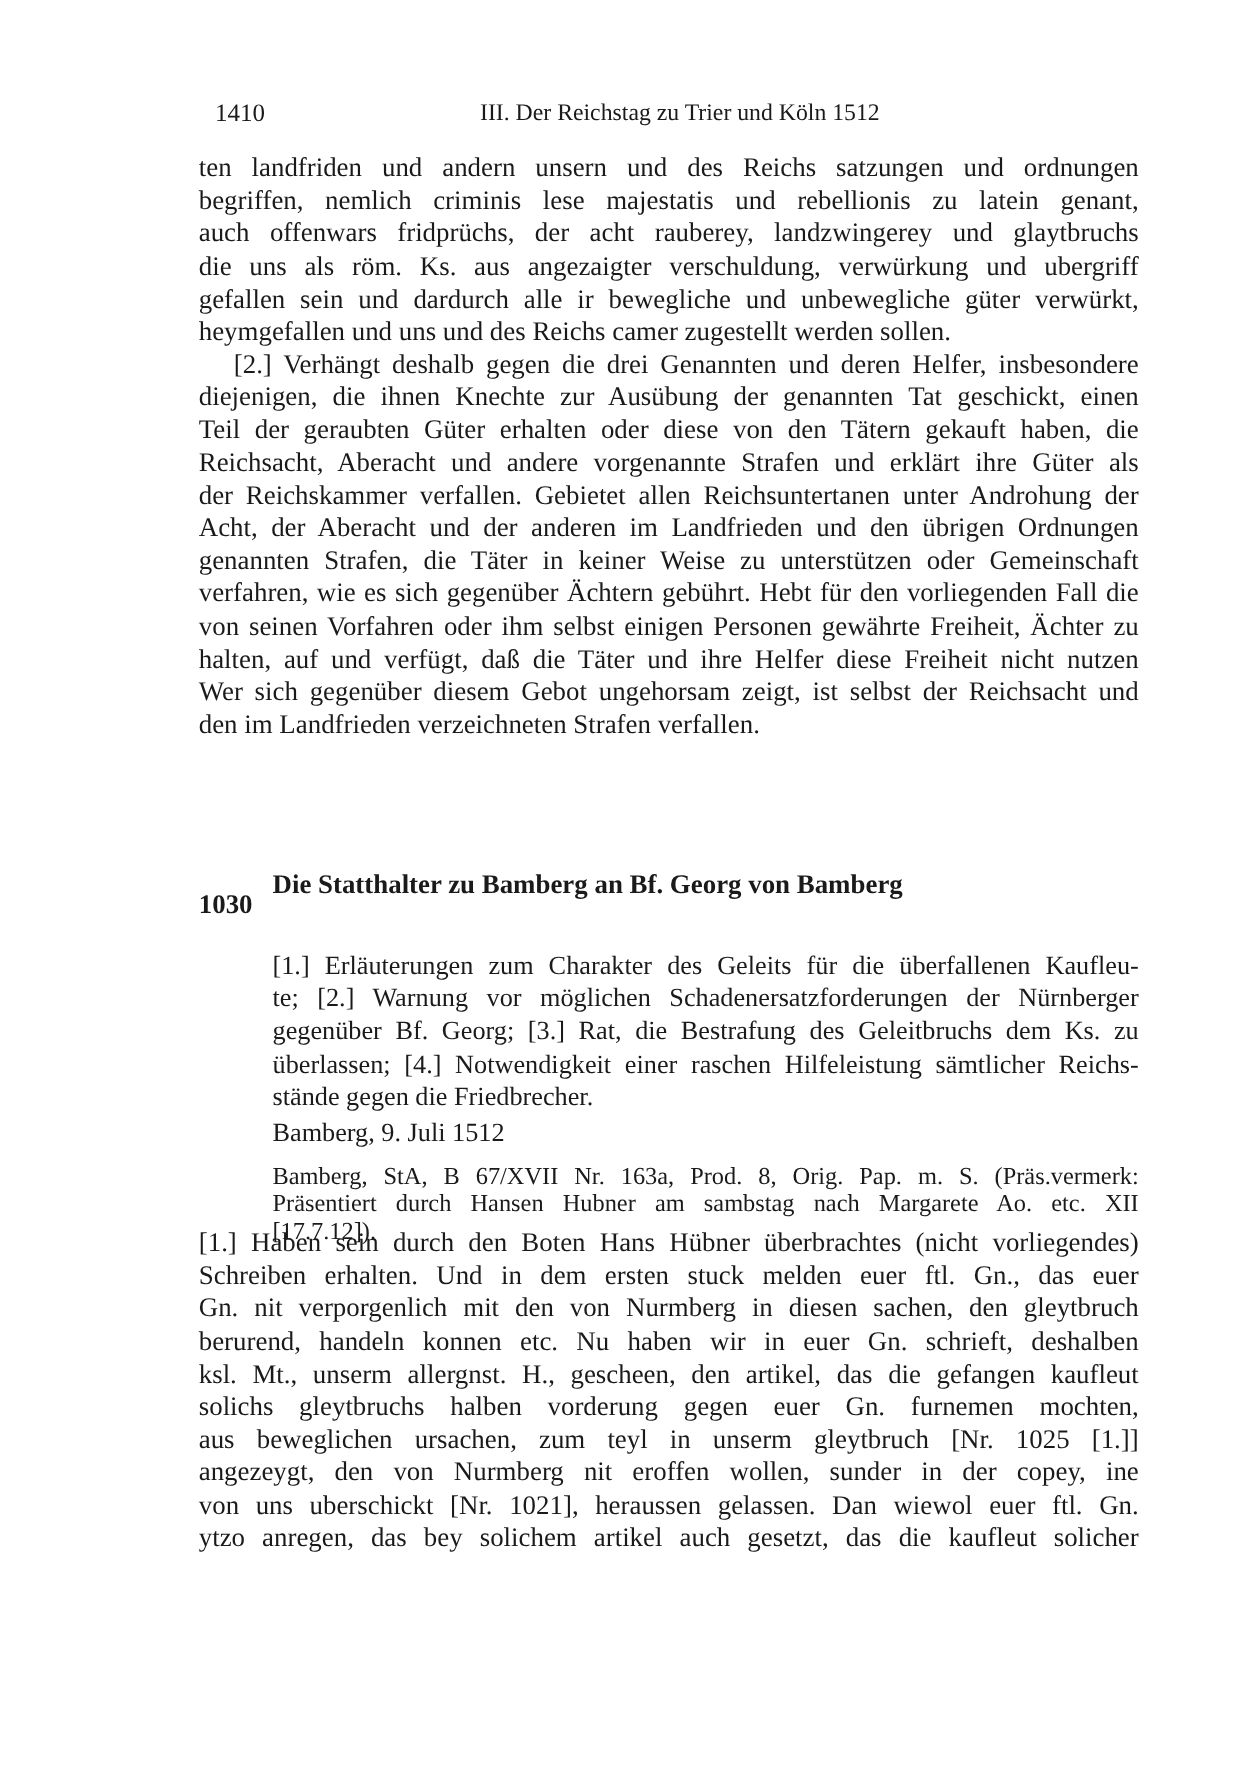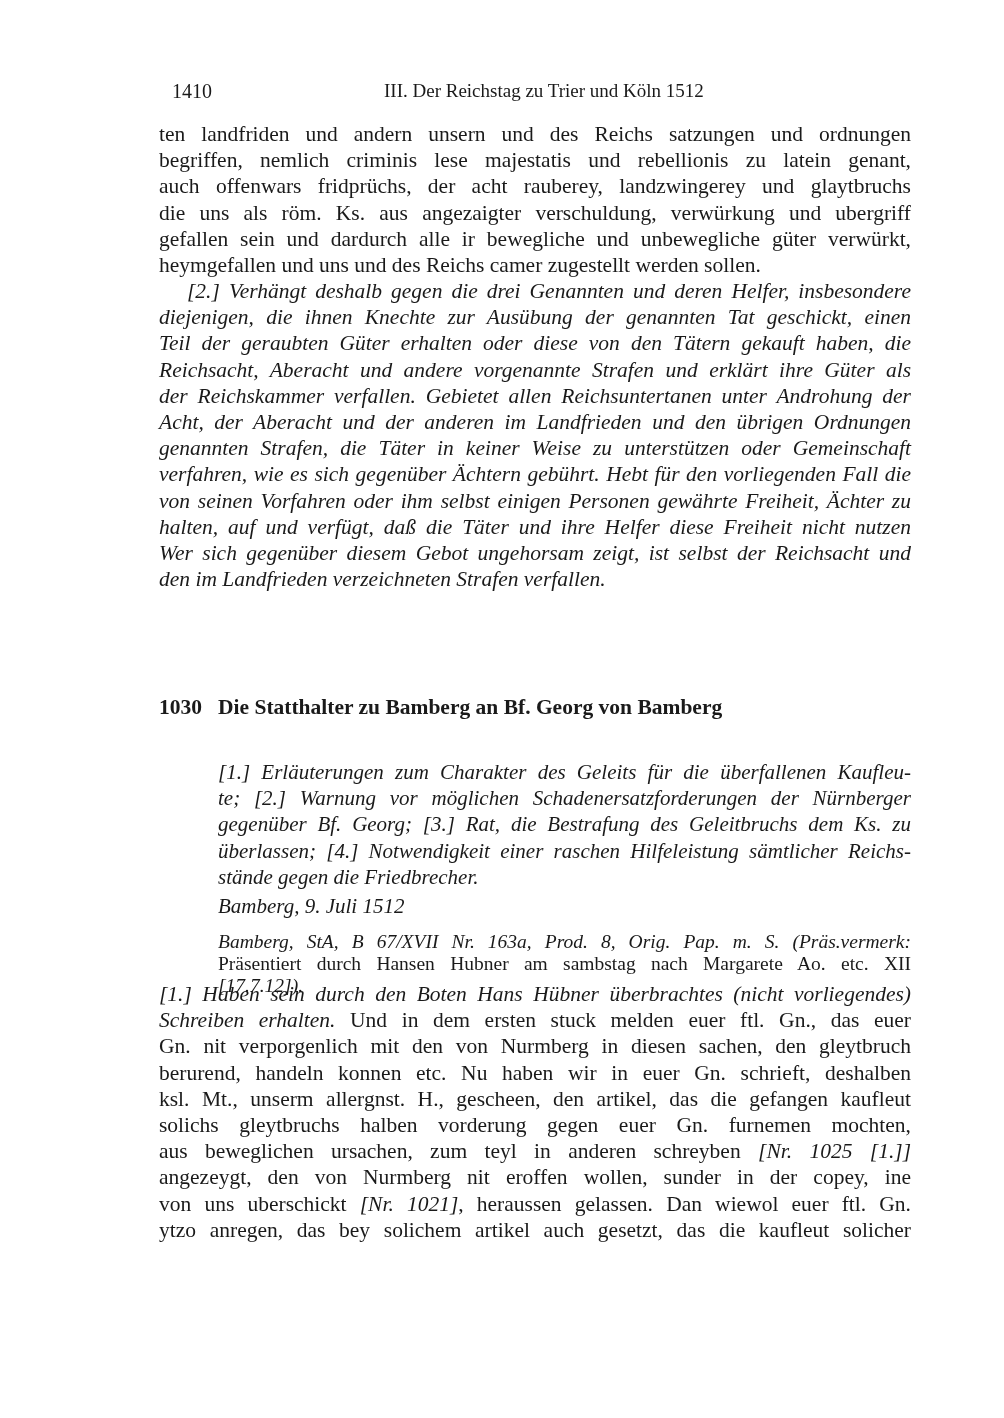--- a/index.html
+++ b/index.html
@@ -6,24 +6,24 @@
   body { width: 1004px; height: 1418px; position: relative; overflow: hidden;
          font-family: "Liberation Serif", "DejaVu Serif", serif; color: #1a1a1a; }
   .page { position: absolute; left: 0; top: 0; width: 1004px; height: 1418px; }
   .running-head { position: absolute; top: 80px; left: 172px; width: 752px; height: 28px; font-size: 20px; }
   .page-number { position: absolute; left: 0; top: 0; }
   .head-title { position: absolute; left: 212px; top: 0; font-size: 19px; }
   .block { position: absolute; left: 159px; width: 752px; }
   .line { display: block; height: 26.2px; line-height: 26.2px; font-size: 21.5px; white-space: nowrap;
           text-align: justify; text-align-last: justify; }
   .line.last { text-align-last: left; }
-  .it { font-style: italic; }
+  .it { }
   .indent1 { padding-left: 28px; }
   .doc-heading { position: absolute; top: 692px; left: 159px; width: 752px; font-weight: bold; font-size: 21.5px; height: 30px; line-height: 30px; }
-  .doc-number { position: absolute; left: 0; top: 0; text-align: right; }
+  .doc-number { position: absolute; left: 0; top: 16px; text-align: right; }
   .doc-title { position: absolute; left: 59px; top: 0; }
   .sub { position: absolute; left: 218px; width: 693px; margin-top: 28px; }
   .sub .line { font-size: 21px; }
   .small .line { font-size: 19.5px; height: 22px; line-height: 22px; }
 </style>
 </head>
 <body>
 
 <div class="page">
 
@@ -79,19 +79,19 @@
     <span class="line last it">[17.7.12]).</span>
   </div>
 
   <div class="block" style="top:981px;">
     <span class="line it">[1.] Haben sein durch den Boten Hans Hübner überbrachtes (nicht vorliegendes)</span>
     <span class="line"><span class="it">Schreiben erhalten.</span><span> Und in dem ersten stuck melden euer ftl. Gn., das euer</span></span>
     <span class="line">Gn. nit verporgenlich mit den von Nurmberg in diesen sachen, den gleytbruch</span>
     <span class="line">berurend, handeln konnen etc. Nu haben wir in euer Gn. schrieft, deshalben</span>
     <span class="line">ksl. Mt., unserm allergnst. H., gescheen, den artikel, das die gefangen kaufleut</span>
     <span class="line">solichs gleytbruchs halben vorderung gegen euer Gn. furnemen mochten,</span>
-    <span class="line"><span>aus beweglichen ursachen, zum teyl in anderen schreyben </span><span class="it">[Nr. 1025 [1.]]</span></span>
+    <span class="line"><span>aus beweglichen ursachen, zum teyl in unserm gleytbruch </span><span class="it">[Nr. 1025 [1.]]</span></span>
     <span class="line">angezeygt, den von Nurmberg nit eroffen wollen, sunder in der copey, ine</span>
     <span class="line"><span>von uns uberschickt </span><span class="it">[Nr. 1021]</span><span>, heraussen gelassen. Dan wiewol euer ftl. Gn.</span></span>
     <span class="line">ytzo anregen, das bey solichem artikel auch gesetzt, das die kaufleut solicher</span>
   </div>
 
 </div>
 
 </body></html>

